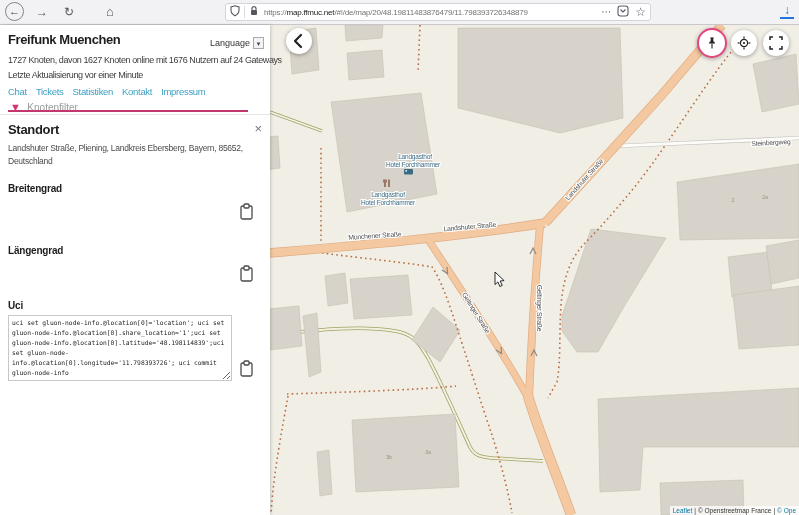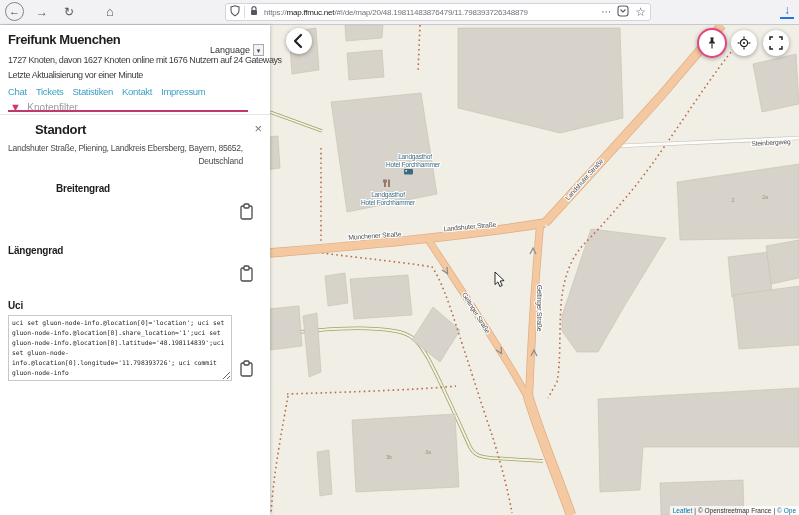--- a/index.html
+++ b/index.html
@@ -31,21 +31,21 @@
               font-size:7px;line-height:11px;text-align:center;color:#444;box-sizing:border-box;}
   .sb-small{font-size:9px;color:#3c3c3c;white-space:nowrap;letter-spacing:-0.4px;}
   .sb-links{font-size:9.5px;letter-spacing:-0.3px;display:flex;gap:9px;}
   .sb-links span{color:#3da0c4;cursor:pointer;}
   .filter-icon{color:#cf3672;font-size:11px;}
   .filter-input{border:none;outline:none;font-size:10px;color:#555;width:150px;
                 font-family:"Liberation Sans",sans-serif;}
   .filter-input::placeholder{color:#9a9a9a;}
   .pinkline{position:absolute;left:8px;top:85px;width:240px;height:2px;background:#c2376d;}
   .sb-divider{position:absolute;left:0;top:89px;width:270px;height:1px;background:#e6e6e6;}
-  .sb-h2{font-size:13px;font-weight:bold;color:#1d1d1d;letter-spacing:-0.3px;margin-left:27px;}
+  .sb-h2{font-size:13px;font-weight:bold;color:#1d1d1d;letter-spacing:-0.3px;}
   .sb-close{font-size:13px;color:#777;cursor:pointer;}
   .sb-addr{font-size:8.5px;color:#4a4a4a;line-height:13px;letter-spacing:-0.25px;}
   .sb-label{font-size:10px;font-weight:bold;color:#1d1d1d;letter-spacing:-0.2px;}
   .sb-input{position:absolute;left:8px;width:222px;height:28px;border:1px solid #c7c7c7;border-radius:2px;
             box-sizing:border-box;font-family:"DejaVu Sans Mono",monospace;font-size:12.5px;color:#222;
             padding:0 6px;background:#fff;}
   .clipbtn{position:absolute;left:238px;width:16px;height:18px;background:none;border:none;padding:0;cursor:pointer;}
   .sb-textarea{position:absolute;left:8px;top:290px;width:224px;height:66px;border:1px solid #c7c7c7;
             box-sizing:border-box;font-family:"DejaVu Sans Mono",monospace;font-size:6.3px;line-height:1.6;
             color:#222;padding:2px 3px;resize:both;background:#fff;}
@@ -99,21 +99,21 @@
         </span>
         <span class="glyph" style="font-size:12px;">☆</span>
       </span>
     </div>
 
     <div class="download"><span>↓</span></div>
   </div>
 
   <div class="sidebar">
     <div class="sb-abs sb-title" style="left:8px;top:7px;">Freifunk Muenchen</div>
-    <div class="sb-abs sb-lang" style="right:6px;top:19px;">
+    <div class="sb-abs sb-lang" style="right:6px;top:12px;">
       <span>Language</span>
       <span class="sb-langbox">▾</span>
     </div>
     <div class="sb-abs sb-small" style="left:8px;top:30px;">1727 Knoten, davon 1627 Knoten online mit 1676 Nutzern auf 24 Gateways</div>
     <div class="sb-abs sb-small" style="left:8px;top:45px;">Letzte Aktualisierung vor einer Minute</div>
     <div class="sb-abs sb-links" style="left:8px;top:61px;">
       <span>Chat</span>
       <span>Tickets</span>
       <span>Statistiken</span>
       <span>Kontakt</span>
@@ -121,26 +121,26 @@
     </div>
     <div class="sb-abs" style="left:10px;top:72px;">
       <span class="filter-icon">▼</span>
       <input class="filter-input" placeholder="Knotenfilter" style="">
     </div>
     <div class="pinkline"></div>
     <div class="sb-divider"></div>
 
     <div class="sb-abs sb-h2" style="left:8px;top:97px;">Standort</div>
     <div class="sb-abs sb-close" style="right:8px;top:96px;">×</div>
-    <div class="sb-abs sb-addr" style="left:8px;top:117px;text-align:right;">
+    <div class="sb-abs sb-addr" style="left:8px;top:117px;">
       <div>Landshuter Straße, Pliening, Landkreis Ebersberg, Bayern, 85652,</div>
       <div>Deutschland</div>
     </div>
 
-    <div class="sb-abs sb-label" style="left:8px;top:158px;margin-left:48px;">Breitengrad</div>
+    <div class="sb-abs sb-label" style="left:8px;top:158px;">Breitengrad</div>
     <button class="clipbtn" style="top:178px;">
       <svg width="15" height="17" viewBox="0 0 15 17">
           <rect x="2" y="3" width="11" height="13" rx="1.5" fill="#fff" stroke="#4a4a4a" stroke-width="1.3"></rect>
           <rect x="5" y="1" width="5" height="4" rx="1" fill="#fff" stroke="#4a4a4a" stroke-width="1.3"></rect>
         </svg>
     </button>
 
     <div class="sb-abs sb-label" style="left:8px;top:220px;">Längengrad</div>
     <button class="clipbtn" style="top:240px;">
       <svg width="15" height="17" viewBox="0 0 15 17">

